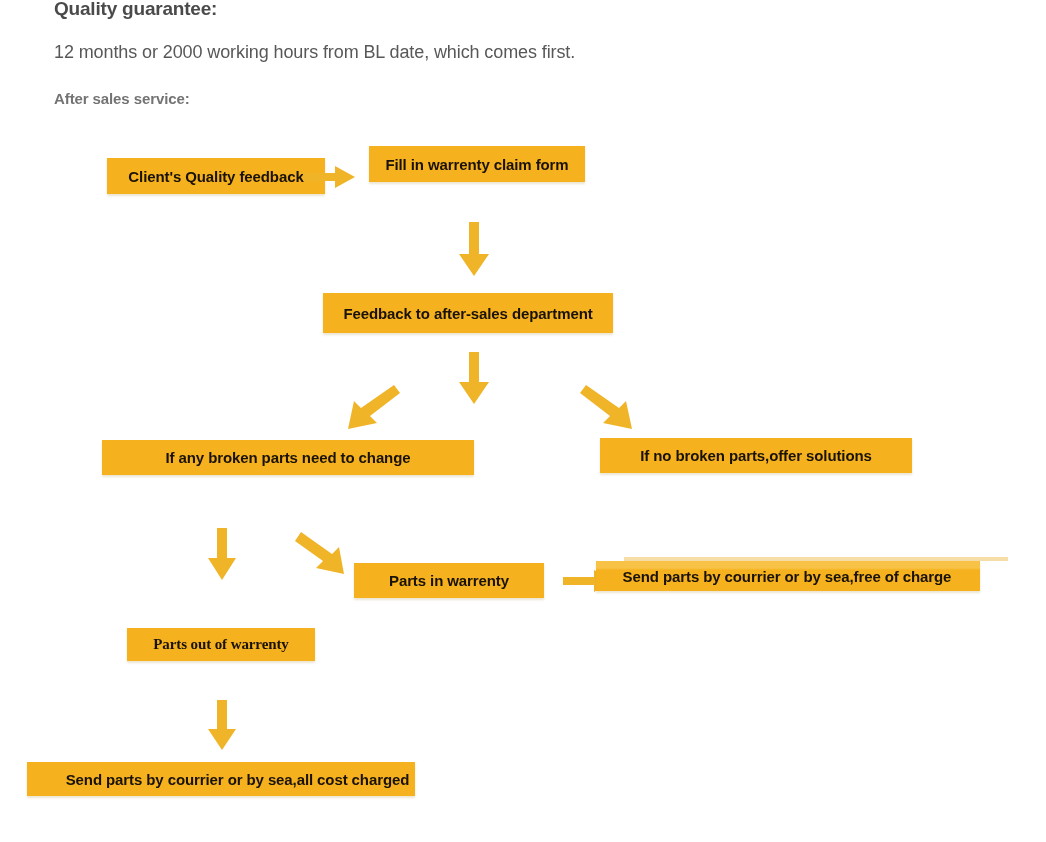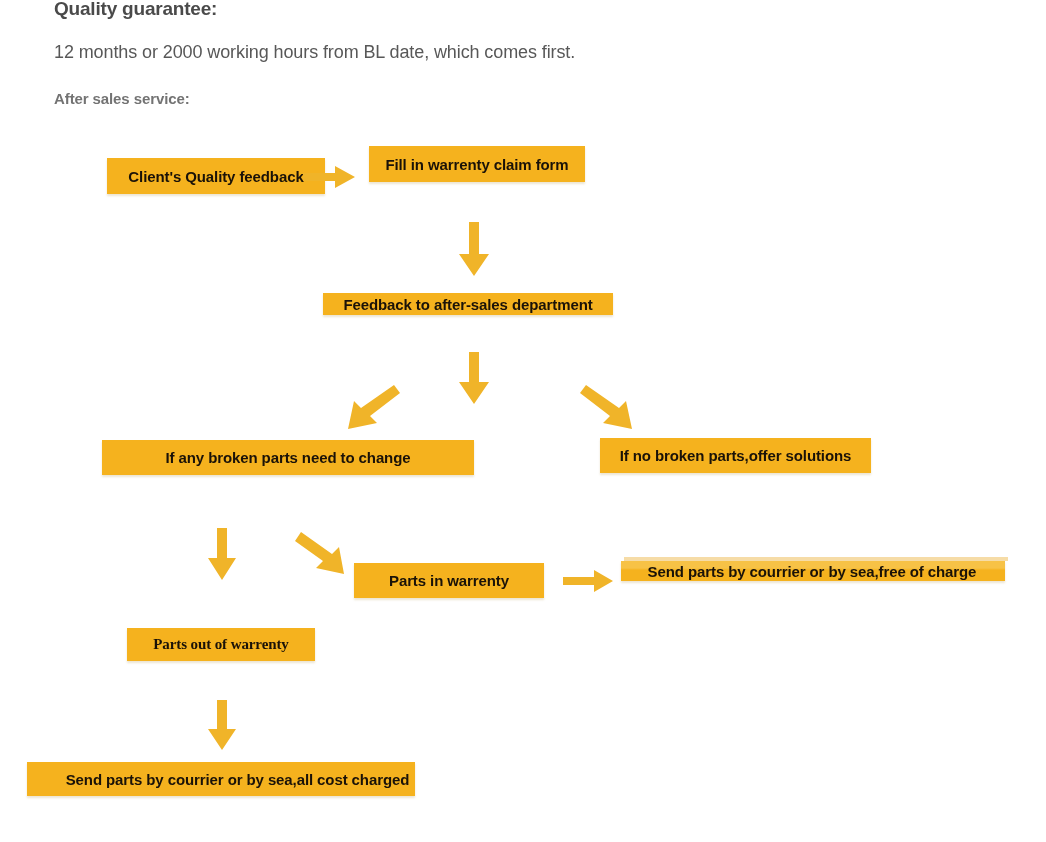--- a/index.html
+++ b/index.html
@@ -106,21 +106,21 @@
   </span>
 
   <div class="fc-box" style="left:369px; top:146px; width:216px; height:36px;">Fill in warrenty claim form</div>
 
   <span class="arrow" style="left:459px; top:222px;">
     <svg width="30" height="54" viewBox="0 0 30 54">
       <path d="M10 0 H20 V32 H30 L15 54 L0 32 H10 Z" fill="#F0B429"></path>
     </svg>
   </span>
 
-  <div class="fc-box" style="left:323px; top:293px; width:290px; height:22px;">Feedback to after-sales department</div>
+  <div class="fc-box" style="left:323px; top:293px; width:290px; height:40px;">Feedback to after-sales department</div>
 
   <span class="arrow" style="left:459px; top:352px;">
     <svg width="30" height="52" viewBox="0 0 30 52">
       <path d="M10 0 H20 V30 H30 L15 52 L0 30 H10 Z" fill="#F0B429"></path>
     </svg>
   </span>
 
   <span class="arrow" style="left:344px; top:385px;">
     <svg width="56" height="46" viewBox="0 0 56 46">
       <path d="M50 0 L56 8 L26 31 L33 38 L4 44 L10 16 L17 23 Z" fill="#F0B429"></path>
@@ -128,21 +128,21 @@
   </span>
 
   <span class="arrow" style="left:580px; top:385px;">
     <svg width="56" height="46" viewBox="0 0 56 46">
       <path d="M6 0 L0 8 L30 31 L23 38 L52 44 L46 16 L39 23 Z" fill="#F0B429"></path>
     </svg>
   </span>
 
   <div class="fc-box" style="left:102px; top:440px; width:372px; height:35px;">If any broken parts need to change</div>
 
-  <div class="fc-box" style="left:600px; top:438px; width:271px; height:35px;">If no broken parts,offer solutions</div>
+  <div class="fc-box" style="left:600px; top:438px; width:312px; height:35px;">If no broken parts,offer solutions</div>
 
   <span class="arrow" style="left:208px; top:528px;">
     <svg width="28" height="52" viewBox="0 0 28 52">
       <path d="M9 0 H19 V30 H28 L14 52 L0 30 H9 Z" fill="#F0B429"></path>
     </svg>
   </span>
 
   <span class="arrow" style="left:295px; top:532px;">
     <svg width="52" height="44" viewBox="0 0 52 44">
       <path d="M6 0 L0 9 L28 29 L21 36 L49 42 L44 15 L37 22 Z" fill="#F0B429"></path>
@@ -152,21 +152,21 @@
   <div class="fc-box" style="left:354px; top:563px; width:190px; height:35px;">Parts in warrenty</div>
 
   <span class="arrow" style="left:563px; top:570px;">
     <svg width="50" height="22" viewBox="0 0 50 22">
       <path d="M0 7 H31 V0 L50 11 L31 22 V15 H0 Z" fill="#F0B429"></path>
     </svg>
   </span>
 
   <div class="edge-artifact" style="left:624px; top:557px; width:384px; height:4px;"></div>
 
-  <div class="fc-box gradient-top" style="left:621px; top:561px; width:384px; height:20px;padding-left:8px;">Send parts by courrier or by sea,free of charge</div>
+  <div class="fc-box gradient-top" style="left:596px; top:561px; width:384px; height:30px;padding-left:8px;">Send parts by courrier or by sea,free of charge</div>
 
   <div class="fc-box" style="left:127px; top:628px; width:188px; height:33px;font-family:Liberation Serif, serif;">Parts out of warrenty</div>
 
   <span class="arrow" style="left:208px; top:700px;">
     <svg width="28" height="50" viewBox="0 0 28 50">
       <path d="M9 0 H19 V29 H28 L14 50 L0 29 H9 Z" fill="#F0B429"></path>
     </svg>
   </span>
 
   <div class="fc-box" style="left:27px; top:762px; width:388px; height:34px;padding-left:43px;">Send parts by courrier or by sea,all cost charged</div>

